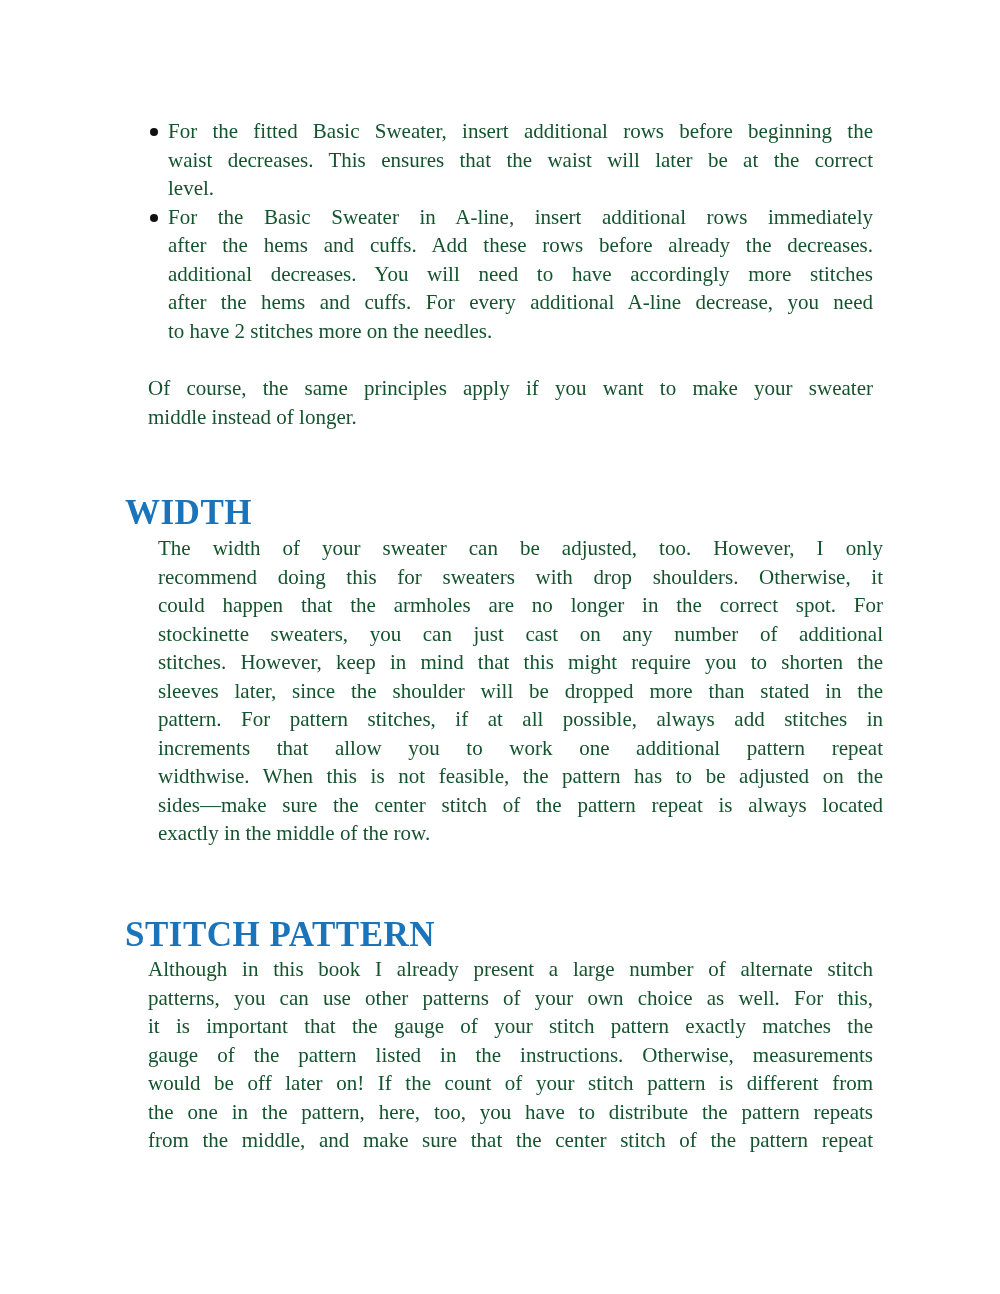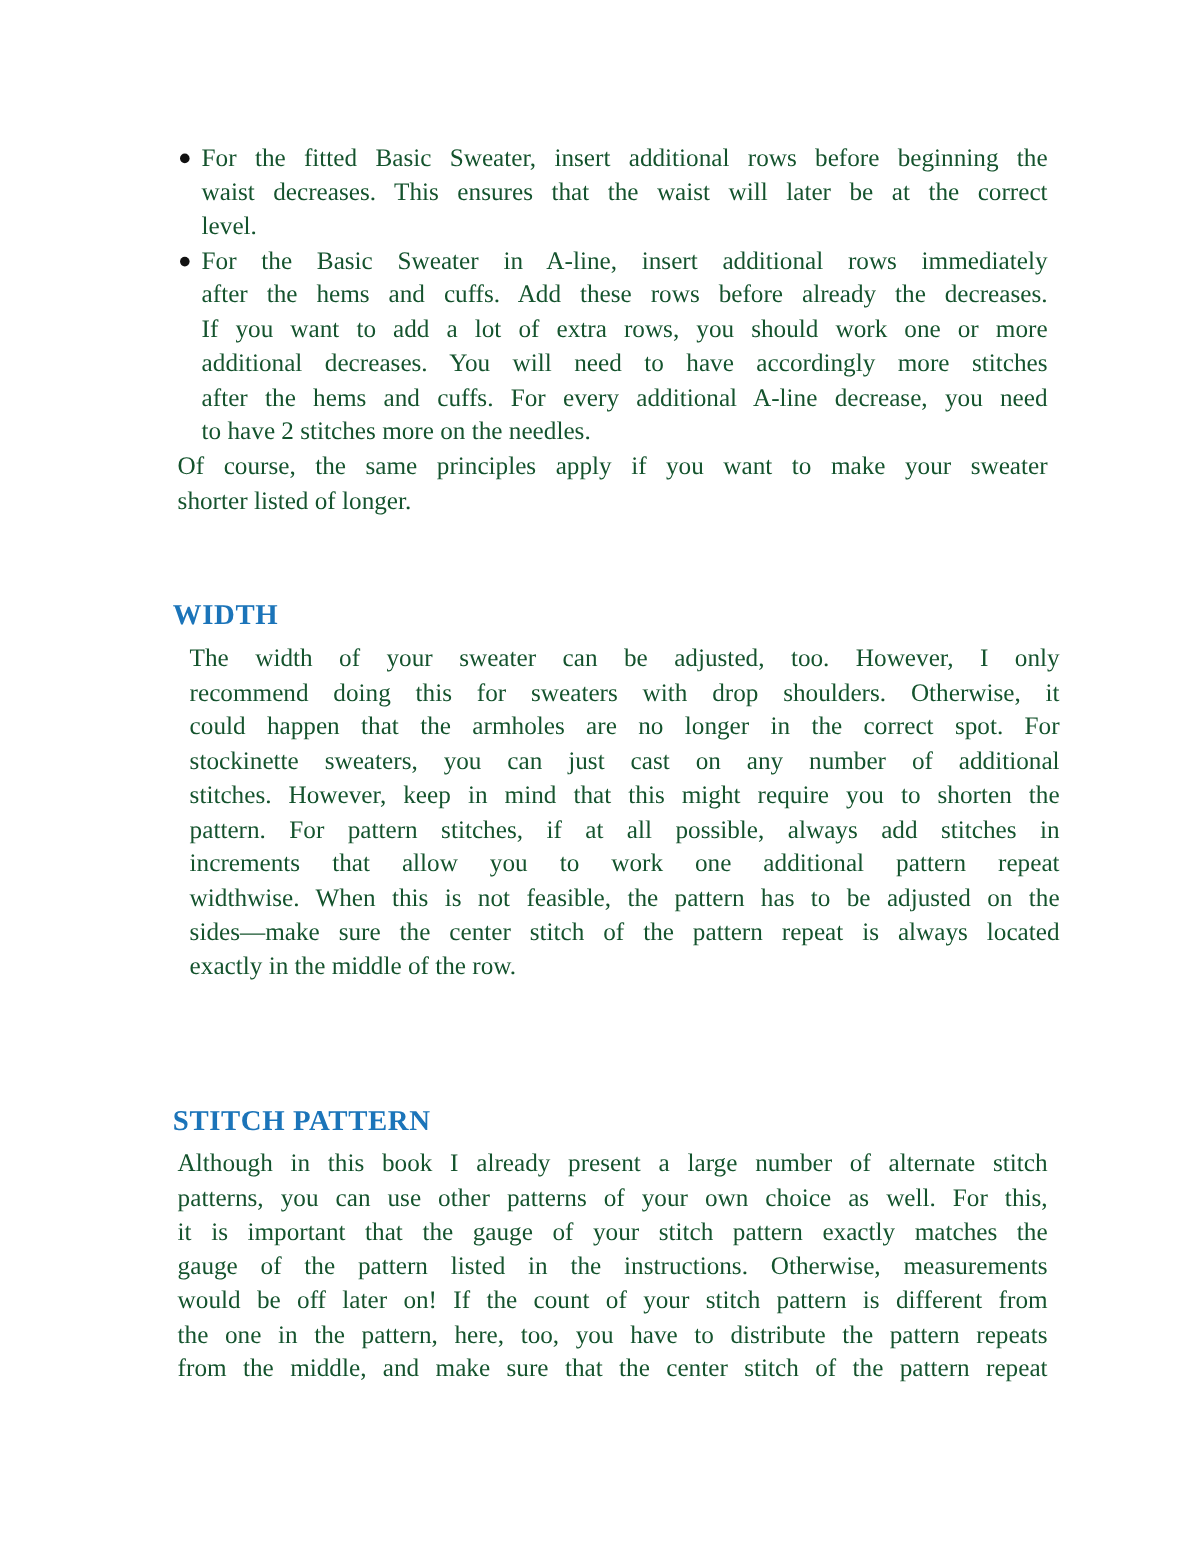--- a/index.html
+++ b/index.html
@@ -42,23 +42,23 @@
     position: absolute;
     left: -18px;
     top: 11px;
     width: 8px;
     height: 8px;
     border-radius: 50%;
     background: #111111;
   }
   .section-heading {
     position: absolute;
-    left: 144px;
+    left: 125px;
     margin: 0;
-    font-size: 24px;
+    font-size: 35px;
     line-height: 38px;
     font-weight: bold;
     color: #1b74b9;
     letter-spacing: 0.5px;
     white-space: nowrap;
   }
   #bullet-list   { left: 168px; top: 117px;  width: 705px; }
   #closing-para  { left: 148px; top: 374px;  width: 725px; }
   #heading-width { top: 494px; }
   #width-para    { left: 158px; top: 534px;  width: 725px; }
@@ -76,41 +76,41 @@
       <span class="bullet-dot"></span>
       <div class="line">For the fitted Basic Sweater, insert additional rows before beginning the</div>
       <div class="line">waist decreases. This ensures that the waist will later be at the correct</div>
       <div class="line last">level.</div>
     </div>
 
     <div class="bullet-item">
       <span class="bullet-dot"></span>
       <div class="line">For the Basic Sweater in A-line, insert additional rows immediately</div>
       <div class="line">after the hems and cuffs. Add these rows before already the decreases.</div>
-      <div class="line">If you want to add a lot of extra rows, you should work one or more</div>
       <div class="line">additional decreases. You will need to have accordingly more stitches</div>
       <div class="line">after the hems and cuffs. For every additional A-line decrease, you need</div>
       <div class="line last">to have 2 stitches more on the needles.</div>
     </div>
 
   </div>
 
   <div class="textblock" id="closing-para">
     <div class="line">Of course, the same principles apply if you want to make your sweater</div>
-    <div class="line last">shorter listed of longer.</div>
+    <div class="line last">middle instead of longer.</div>
   </div>
 
   <h2 class="section-heading" id="heading-width">WIDTH</h2>
 
   <div class="textblock" id="width-para">
     <div class="line">The width of your sweater can be adjusted, too. However, I only</div>
     <div class="line">recommend doing this for sweaters with drop shoulders. Otherwise, it</div>
     <div class="line">could happen that the armholes are no longer in the correct spot. For</div>
     <div class="line">stockinette sweaters, you can just cast on any number of additional</div>
     <div class="line">stitches. However, keep in mind that this might require you to shorten the</div>
+    <div class="line">sleeves later, since the shoulder will be dropped more than stated in the</div>
     <div class="line">pattern. For pattern stitches, if at all possible, always add stitches in</div>
     <div class="line">increments that allow you to work one additional pattern repeat</div>
     <div class="line">widthwise. When this is not feasible, the pattern has to be adjusted on the</div>
     <div class="line">sides—make sure the center stitch of the pattern repeat is always located</div>
     <div class="line last">exactly in the middle of the row.</div>
   </div>
 
   <h2 class="section-heading" id="heading-stitch">STITCH PATTERN</h2>
 
   <div class="textblock" id="stitch-para">

